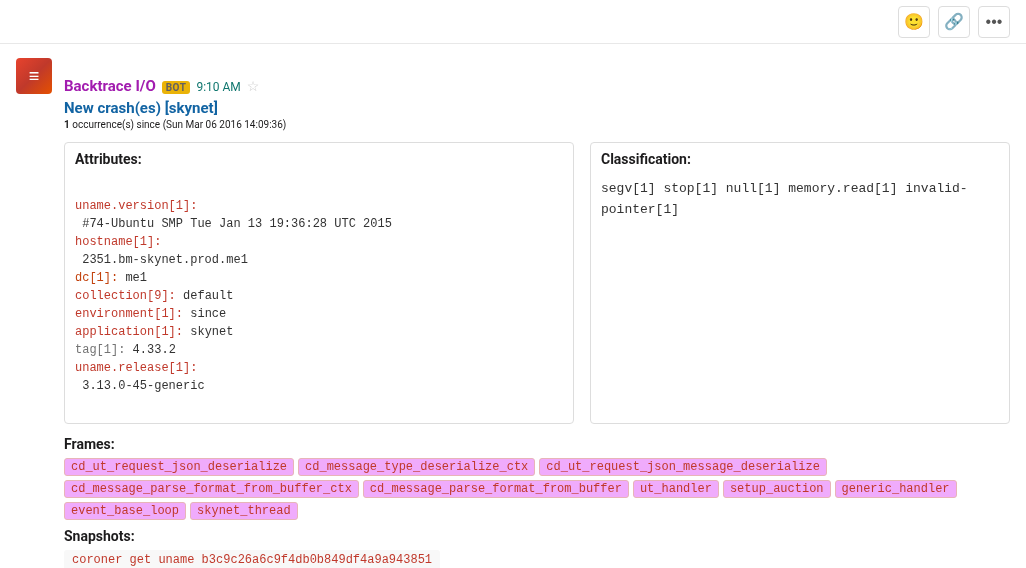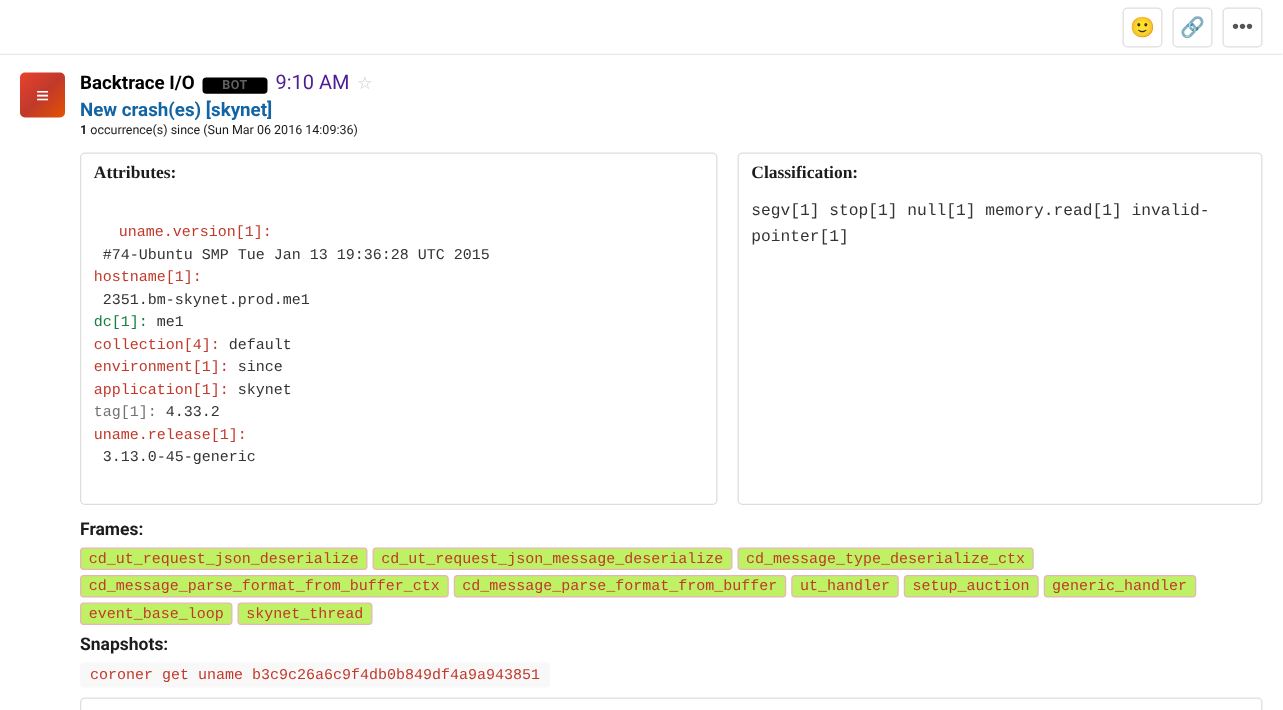--- a/index.html
+++ b/index.html
@@ -81,36 +81,37 @@
     .message-header {
       display: flex;
       align-items: baseline;
       gap: 6px;
       margin-bottom: 4px;
     }
 
     .sender-name {
       font-weight: 700;
       font-size: 15px;
-      color: #000000;
+      color: #a21caf;
     }
 
     .bot-badge {
-      background: #000000;
+      background: #eab308;
       color: #616061;
       font-size: 10px;
       font-weight: 700;
-      padding: 1px 16px;
+      padding: 1px 4px;
       border-radius: 3px;
       letter-spacing: 0.5px;
     }
 
     .timestamp {
-      color: #4c1d95;
-      font-size: 16px;
+      color: #0f766e;
+      font-size: 12px;
+      margin-top: 24px;
     }
 
     .star-icon {
       color: #ccc;
       font-size: 14px;
       cursor: pointer;
     }
 
     .crash-title {
       color: #1264a3;
@@ -141,21 +142,20 @@
       border: 1px solid #ddd;
       border-radius: 4px;
       padding: 0;
     }
 
     .panel-title {
       font-weight: 700;
       font-size: 14px;
       padding: 8px 10px 6px;
       color: #1d1c1d;
-      font-family: Liberation Serif, serif;
     }
 
     .panel-body {
       padding: 6px 10px 10px;
     }
 
     .code-block {
       font-family: "Courier New", Courier, monospace;
       font-size: 12px;
       color: #333;
@@ -186,21 +186,21 @@
       margin-bottom: 8px;
     }
 
     .frames-container {
       display: flex;
       flex-wrap: wrap;
       gap: 4px;
     }
 
     .frame-tag {
-      background: #bef264;
+      background: #f0abfc;
       border: 1px solid #e8b4b8;
       border-radius: 3px;
       padding: 1px 6px;
       font-size: 12px;
       color: #c0392b;
       font-family: "Courier New", Courier, monospace;
       cursor: pointer;
     }
 
     .snapshots-section {
@@ -270,47 +270,47 @@
     <div class="crash-subtitle">
       <strong>1</strong><span> occurrence(s) since (Sun Mar 06 2016 14:09:36)</span>
     </div>
 
     <div class="two-col">
 
       <div class="panel">
         <div class="panel-title">Attributes:</div>
         <div class="panel-body">
           <div class="code-block">
-<span style="color:#c0392b;margin-left:20px;">uname.version[1]:</span>
+<span style="color:#c0392b;">uname.version[1]:</span>
 <span> #74-Ubuntu SMP Tue Jan 13 19:36:28 UTC 2015</span>
 <span style="color:#c0392b;">hostname[1]:</span>
 <span> 2351.bm-skynet.prod.me1</span>
-<span style="color:#15803d;">dc[1]:</span><span> me1</span>
-<span style="color:#c0392b;">collection[4]:</span><span> default</span>
+<span style="color:#c2410c;">dc[1]:</span><span> me1</span>
+<span style="color:#c0392b;">collection[9]:</span><span> default</span>
 <span style="color:#c0392b;">environment[1]:</span><span> since</span>
 <span style="color:#c0392b;text-align:center;">application[1]:</span><span> skynet</span>
 <span style="color:#737373;">tag[1]:</span><span> 4.33.2</span>
 <span style="color:#c0392b;">uname.release[1]:</span>
 <span> 3.13.0-45-generic</span>
           </div>
         </div>
       </div>
 
       <div class="panel classification-panel">
         <div class="panel-title">Classification:</div>
         <div class="classification-tags">segv[1] stop[1] null[1] memory.read[1] invalid-pointer[1]</div>
       </div>
     </div>
 
     <div class="frames-section">
       <div class="section-title">Frames:</div>
       <div class="frames-container" id="frames-container">
       <span class="frame-tag">cd_ut_request_json_deserialize</span>
+          <span class="frame-tag">cd_message_type_deserialize_ctx</span>
           <span class="frame-tag">cd_ut_request_json_message_deserialize</span>
-          <span class="frame-tag">cd_message_type_deserialize_ctx</span>
           <span class="frame-tag">cd_message_parse_format_from_buffer_ctx</span>
           <span class="frame-tag">cd_message_parse_format_from_buffer</span>
           <span class="frame-tag">ut_handler</span>
           <span class="frame-tag">setup_auction</span>
           <span class="frame-tag">generic_handler</span>
           <span class="frame-tag">event_base_loop</span>
           <span class="frame-tag">skynet_thread</span>
         </div>
     </div>
 

